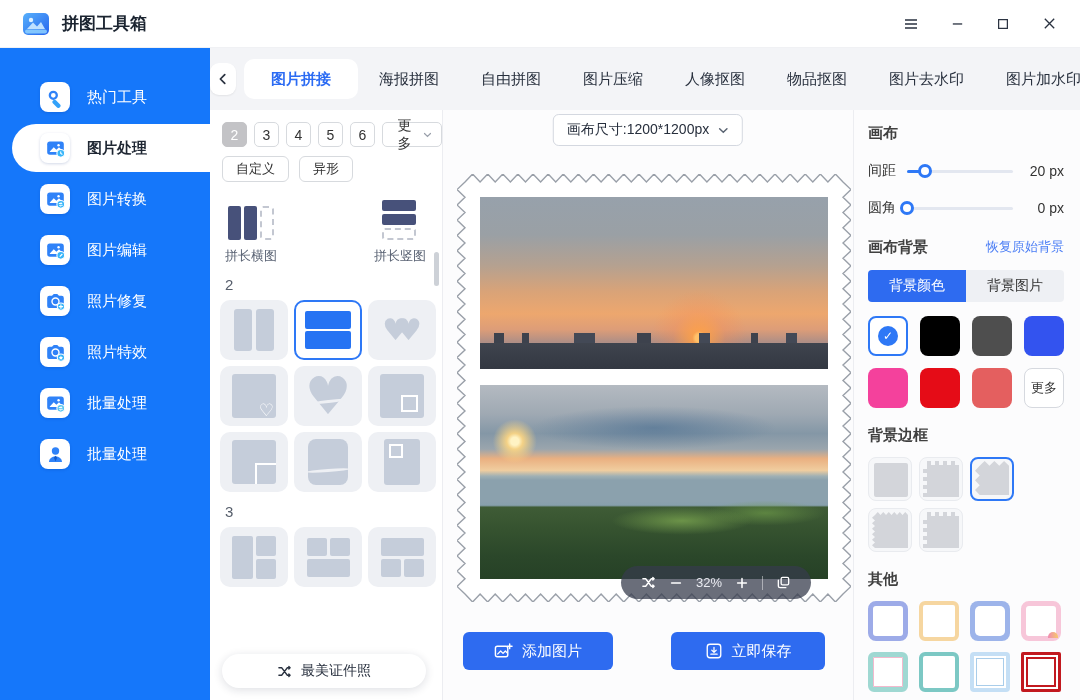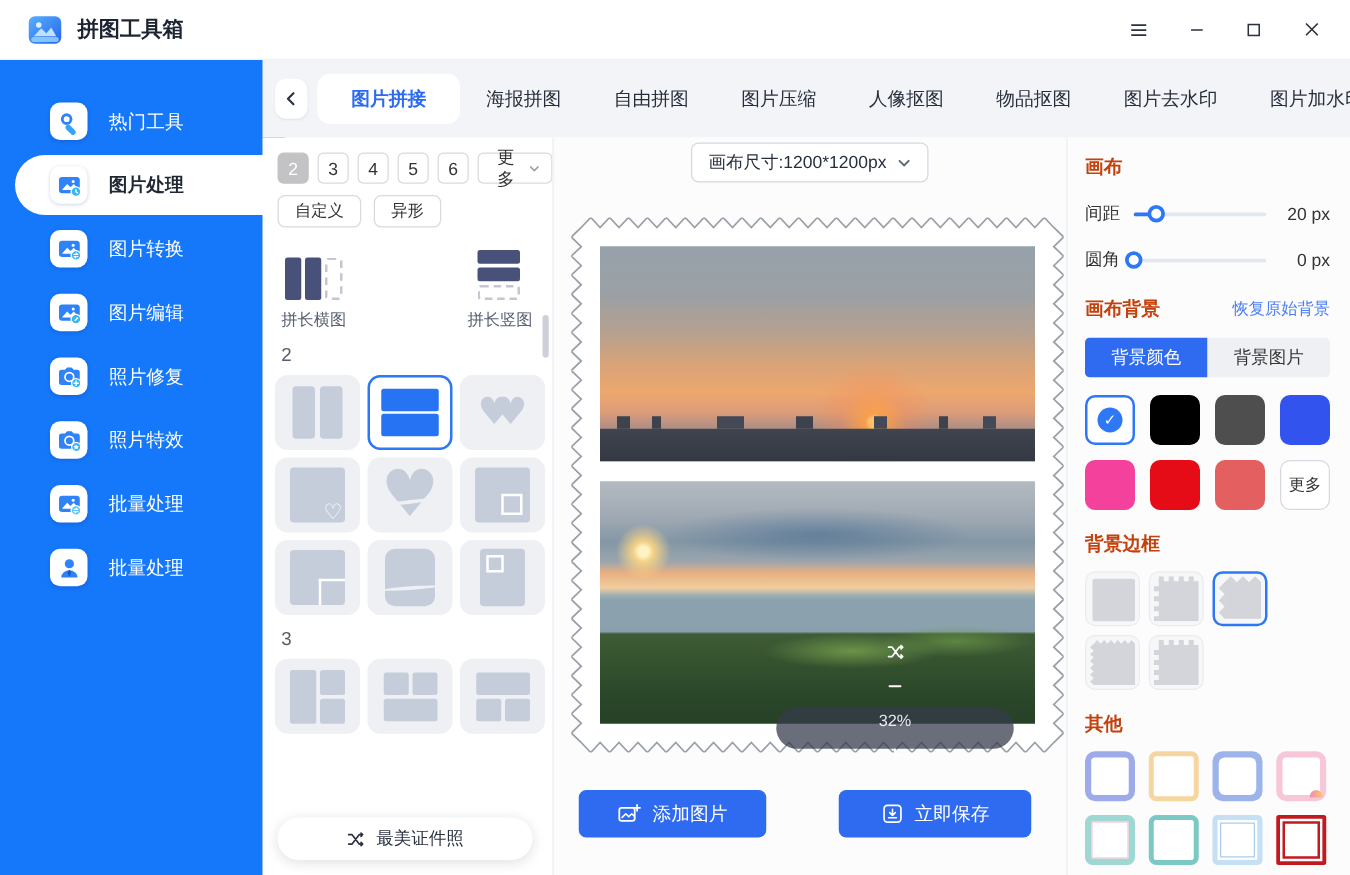--- a/index.html
+++ b/index.html
@@ -20,21 +20,21 @@
   .side-item{height:48px;margin:3px 0;display:flex;align-items:center;gap:17px;padding-left:40px;
              color:#fff;font-size:15px;cursor:pointer;white-space:nowrap;}
   .side-item.active{background:#fff;margin-left:12px;padding-left:28px;border-radius:26px 0 0 26px;
                     color:#1f2733;font-weight:700;}
   .side-icon{width:30px;height:30px;min-width:30px;background:#fff;border-radius:8px;display:flex;
              align-items:center;justify-content:center;box-shadow:0 1px 3px rgba(0,40,120,.18);}
   .side-icon svg{width:21px;height:21px;}
 
   
   .tabstrip{position:absolute;left:210px;top:48px;right:0;height:62px;background:#f3f4f7;
-            display:flex;align-items:center;padding-left:10px;overflow:hidden;box-sizing:border-box;}
+            display:flex;align-items:center;padding-left:0;overflow:hidden;box-sizing:border-box;}
   .back-btn{width:30px;height:32px;border:none;border-radius:9px;background:#fff;display:flex;
             align-items:center;justify-content:center;margin-right:8px;box-shadow:0 1px 2px rgba(0,0,0,.07);cursor:pointer;}
   .tab{padding:0 21px;height:40px;display:flex;align-items:center;font-size:15px;color:#272f3d;
        white-space:nowrap;cursor:pointer;}
   .tab.active{background:#fff;border-radius:10px;color:#2b6bf3;font-weight:700;padding:0 27px;}
   .tab-sep{width:1px;height:15px;background:#d7dae1;}
 
   
   .content{position:absolute;top:110px;left:210px;right:0;bottom:0;display:flex;}
   .layout-panel{width:232px;background:#fff;position:relative;padding:10px 0 0 10px;box-sizing:border-box;}
@@ -108,32 +108,32 @@
       #3d424d 78% 80%,transparent 80% 88%,#434956 88% 91%,transparent 91% 100%);}
   .photo-lake{top:211px;height:194px;}
   .photo-lake{background:
       radial-gradient(circle at 10% 29%, #fff3c4 0 4px, rgba(255,215,130,.9) 8px, transparent 22px),
       radial-gradient(ellipse 50% 16% at 50% 22%, rgba(60,100,140,.5), transparent 70%),
       radial-gradient(ellipse 28% 10% at 58% 70%, rgba(120,162,78,.8), transparent 72%),
       radial-gradient(ellipse 24% 9% at 82% 66%, rgba(107,151,71,.7), transparent 72%),
       linear-gradient(180deg,#b4bac1 0%,#9fa9b3 15%,#8497a6 25%,#9aa5ad 33%,#eab081 38%,#f0cd9f 44%,
       #9fb0b4 47%,#8ba1ad 49%,#8ba1ad 60%,#87a0ac 62%,#3f5c36 63%,#35522f 75%,#2b472a 88%,#264126 100%);}
   .canvas-toolbar{position:absolute;left:164px;bottom:3px;width:190px;height:33px;background:rgba(54,60,75,.74);
-                  border-radius:17px;display:flex;align-items:center;justify-content:center;gap:13px;color:#fff;flex-direction:column;}
+                  border-radius:17px;display:flex;align-items:center;justify-content:center;gap:13px;color:#fff;}
   .ct-btn{display:flex;align-items:center;justify-content:center;cursor:pointer;}
   .zoom-label{font-size:13px;color:#e8eaf0;}
   .ct-sep{width:1px;height:14px;background:rgba(255,255,255,.45);}
   .action-btn{position:absolute;top:522px;height:38px;border:none;border-radius:6px;background:#2e6bf0;color:#fff;
               font-size:15px;display:flex;align-items:center;justify-content:center;gap:9px;cursor:pointer;
               font-family:"Liberation Sans","DejaVu Sans",sans-serif;}
   .add-btn{left:20px;width:150px;}
   .save-btn{left:228px;width:154px;}
 
   
-  .sp-header{font-size:15px;font-weight:700;color:#c2410c;margin-top:8px;}
+  .sp-header{font-size:15px;font-weight:700;color:#404040;margin-top:8px;}
   .slider-row{display:flex;align-items:center;gap:9px;margin-top:19px;}
   .slider-label{font-size:14px;color:#333;width:30px;white-space:nowrap;}
   .slider{flex:1;position:relative;height:14px;cursor:pointer;}
   .track{position:absolute;top:6px;left:0;right:0;height:3px;border-radius:2px;background:#e3e7f0;}
   .fill{height:100%;border-radius:2px;background:#2e78f6;}
   .thumb{position:absolute;top:0;width:14px;height:14px;border-radius:50%;background:#fff;
          border:3px solid #2e78f6;box-sizing:border-box;margin-left:-7px;}
   .slider-value{width:42px;text-align:right;font-size:14px;color:#333;white-space:nowrap;}
   .bg-row{display:flex;justify-content:space-between;margin-top:21px;}
   .restore-link{font-size:13px;color:#4a7df5;cursor:pointer;}

